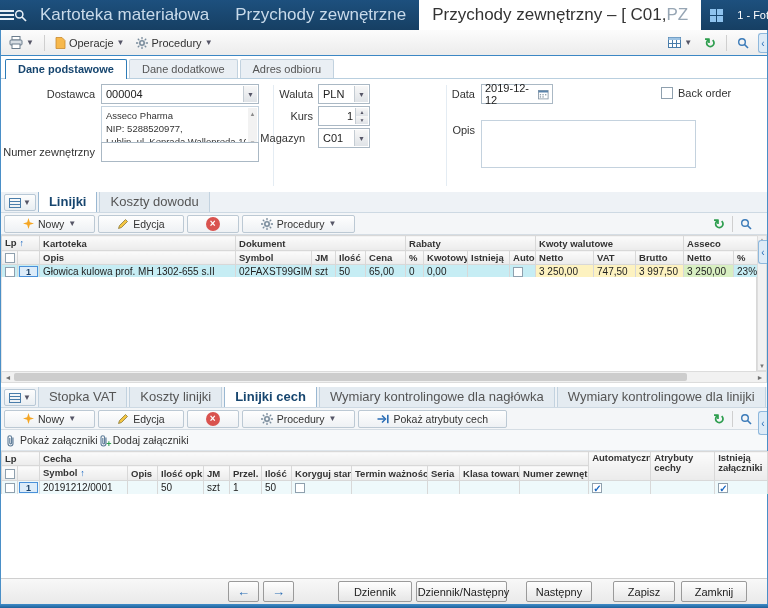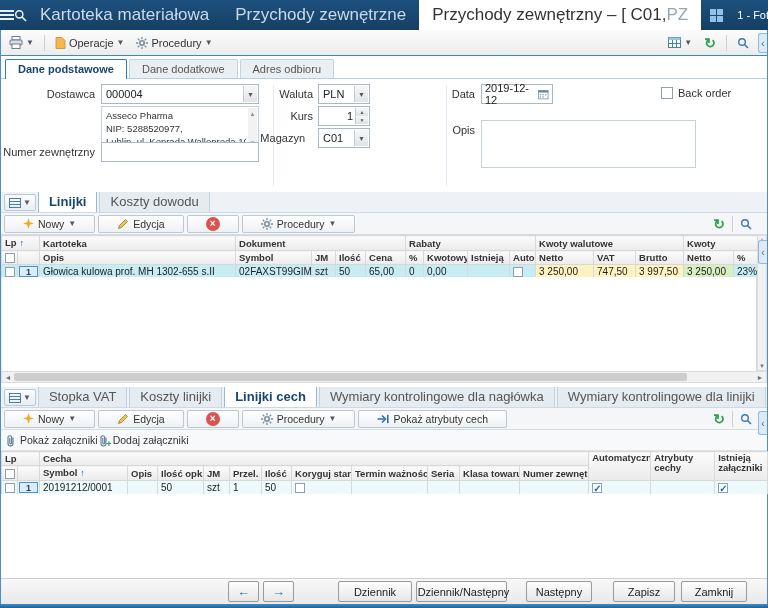--- a/index.html
+++ b/index.html
@@ -375,21 +375,21 @@
           <col style="width:50px">
           <col style="width:24px">
       </colgroup>
       <tbody>
           <tr>
         <th colspan="2"><span>Lp</span><span class="sort">↑</span></th>
         <th>Kartoteka</th>
         <th colspan="4">Dokument</th>
         <th colspan="4">Rabaty</th>
         <th colspan="3">Kwoty walutowe</th>
-        <th colspan="2">Kwoty</th>
+        <th colspan="2">Asseco</th>
       </tr>
       <tr>
         <th class="cbcell"><span class="cb"></span></th>
         <th></th>
         <th>Opis</th>
         <th>Symbol</th>
         <th>JM</th>
         <th>Ilość</th>
         <th>Cena</th>
         <th>%</th>

